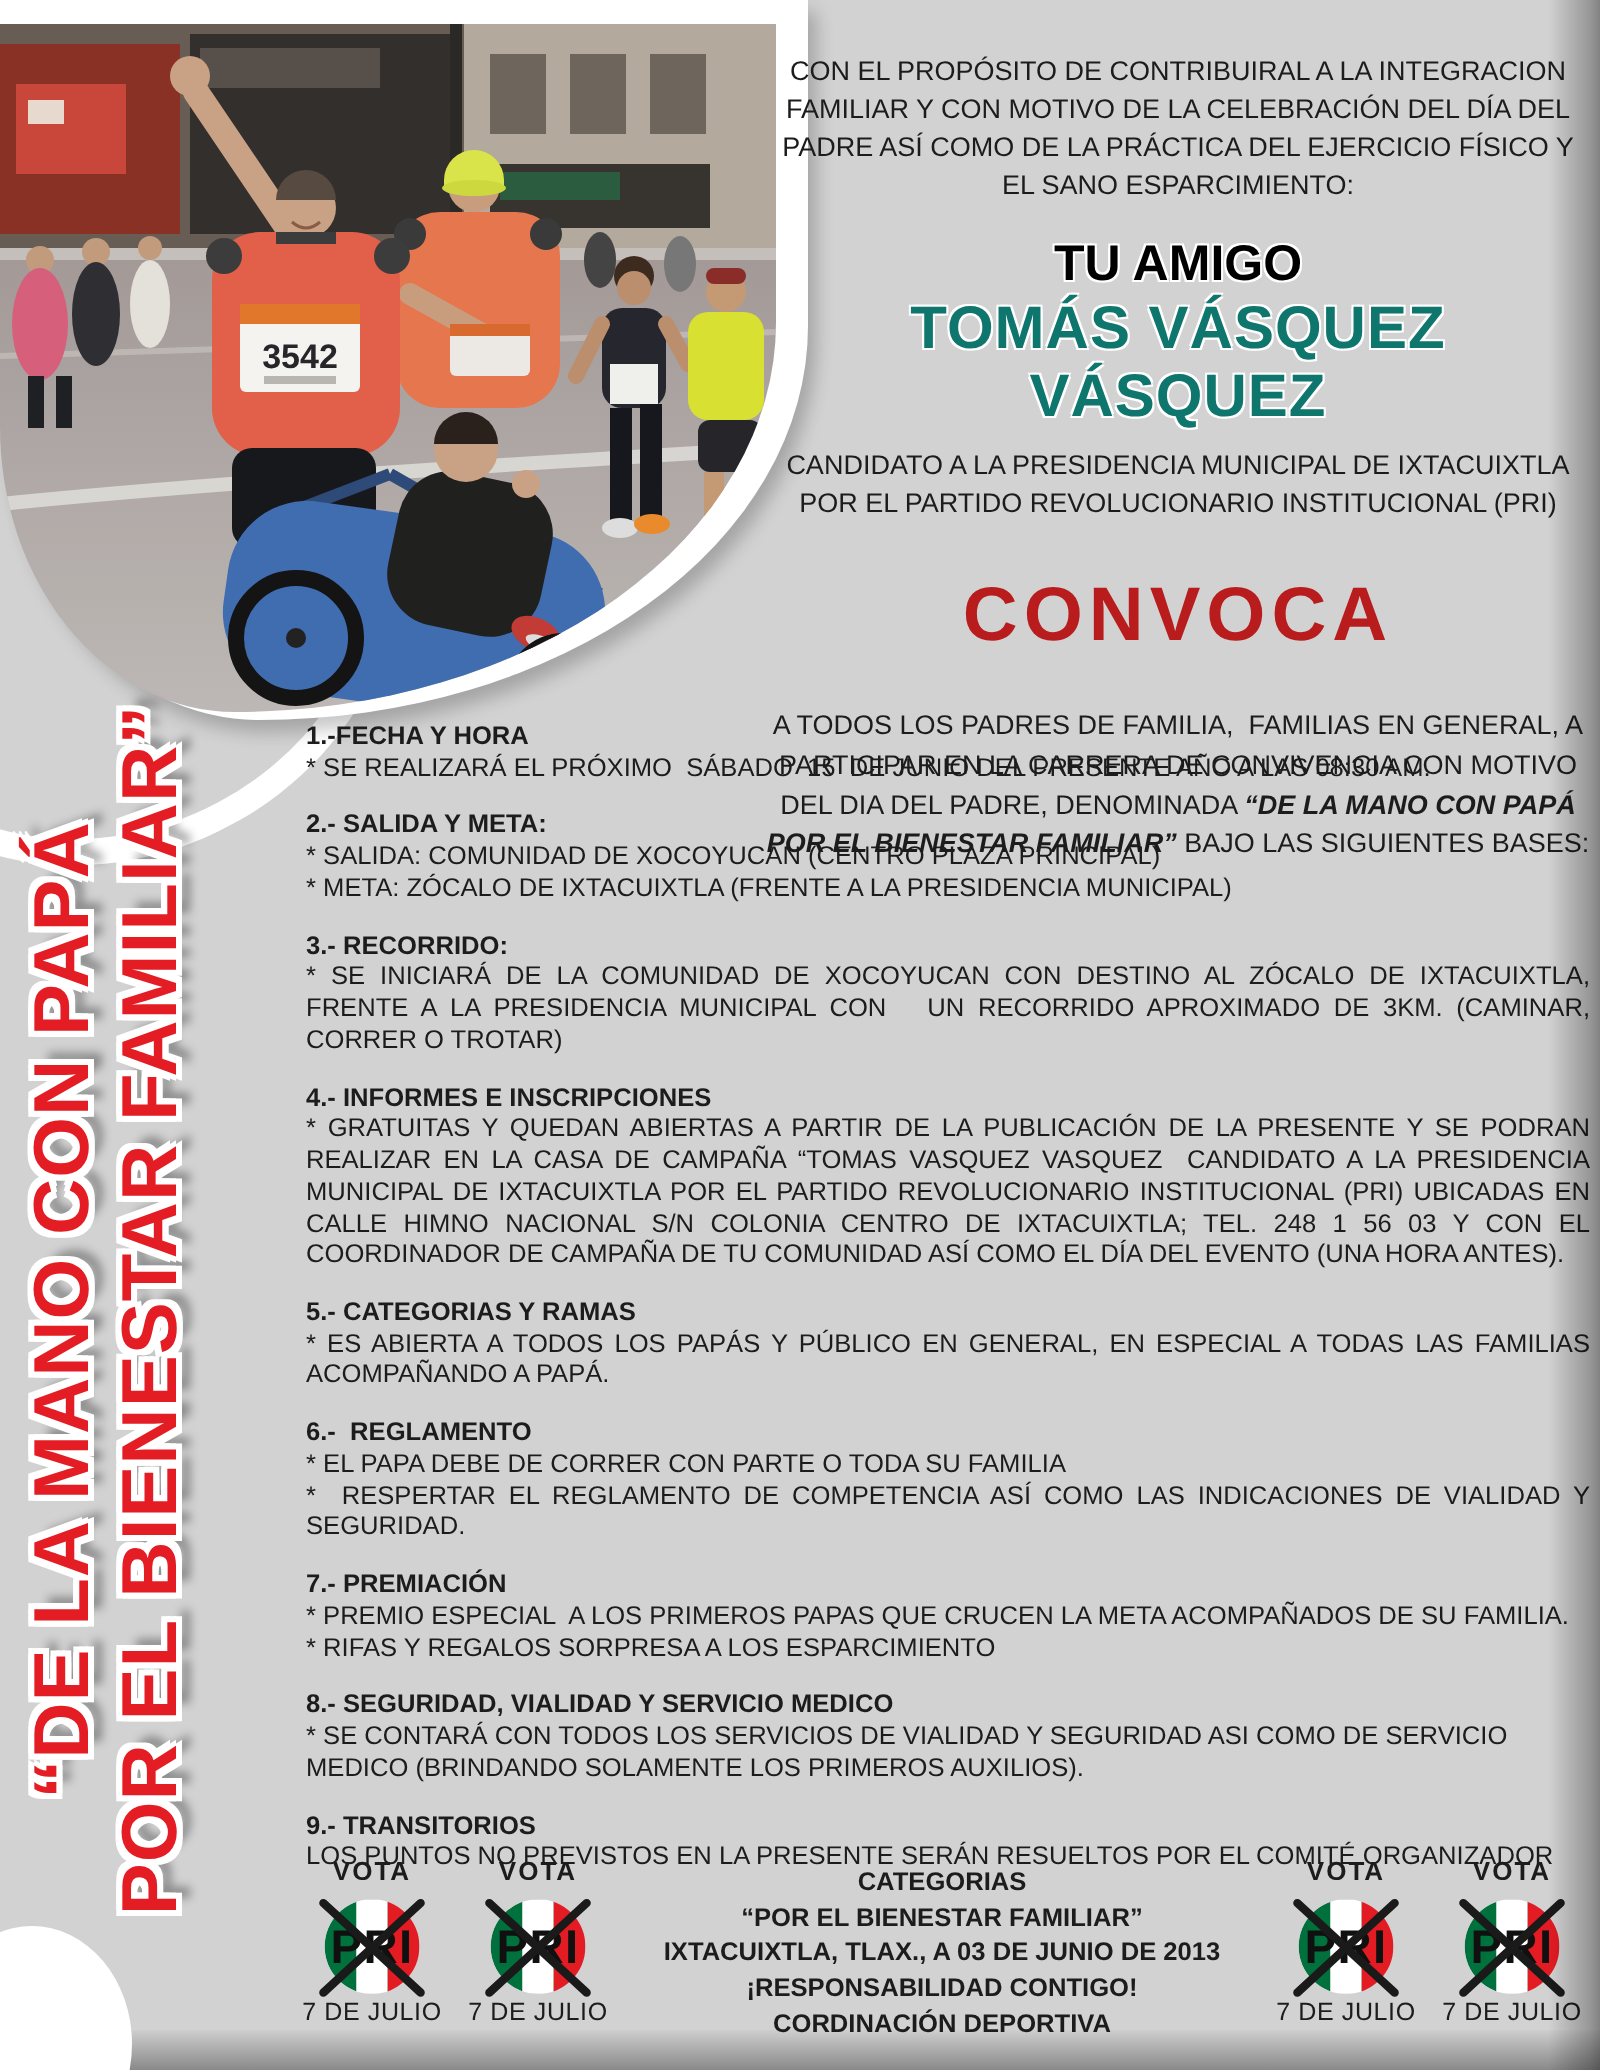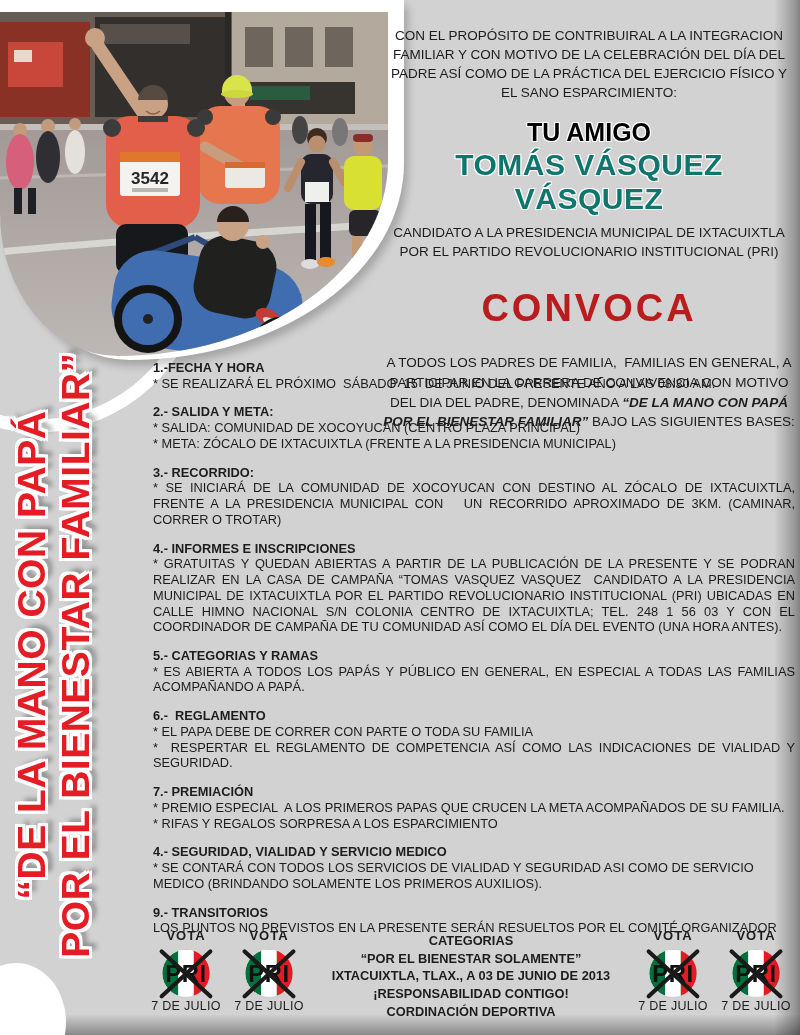--- a/index.html
+++ b/index.html
@@ -219,21 +219,21 @@
     <p class="sec-title">6.-  REGLAMENTO</p>
       <p class="sec-line just">* EL PAPA DEBE DE CORRER CON PARTE O TODA SU FAMILIA</p>
       <p class="sec-line just">*  RESPERTAR EL REGLAMENTO DE COMPETENCIA ASÍ COMO LAS INDICACIONES DE VIALIDAD Y SEGURIDAD.</p>
     </div>
     <div class="section">
     <p class="sec-title">7.- PREMIACIÓN</p>
   <p class="sec-line">* PREMIO ESPECIAL  A LOS PRIMEROS PAPAS QUE CRUCEN LA META ACOMPAÑADOS DE SU FAMILIA.</p>
       <p class="sec-line">* RIFAS Y REGALOS SORPRESA A LOS ESPARCIMIENTO</p>
     </div>
     <div class="section">
-    <p class="sec-title">4.- SEGURIDAD, VIALIDAD Y SERVICIO MEDICO</p>
+    <p class="sec-title">8.- SEGURIDAD, VIALIDAD Y SERVICIO MEDICO</p>
   <p class="sec-line">* SE CONTARÁ CON TODOS LOS SERVICIOS DE VIALIDAD Y SEGURIDAD ASI COMO DE SERVICIO MEDICO (BRINDANDO SOLAMENTE LOS PRIMEROS AUXILIOS).</p>
     </div>
     <div class="section">
     <p class="sec-title">9.- TRANSITORIOS</p>
   <p class="sec-line">LOS PUNTOS NO PREVISTOS EN LA PRESENTE SERÁN RESUELTOS POR EL COMITÉ ORGANIZADOR</p>
     </div>
   </div>
 
 <div class="footer">
   <div class="vota-pair">
@@ -257,21 +257,21 @@
       <rect x="62.3" y="15" width="24.7" height="74" fill="#e31b23"></rect>
       <circle cx="50" cy="52" r="49" fill="none" stroke="#d2d2d2" stroke-width="24"></circle>
       <text class="pri-text" x="50" y="65" text-anchor="middle" font-family="Liberation Sans, sans-serif" font-size="37" font-weight="700" letter-spacing="1" fill="#101010">PRI</text>
       <path d="M12 18 L88 88 M88 18 L12 88" stroke="#1a1a1a" stroke-width="6.5" stroke-linecap="round" fill="none"></path>
     </svg>
     <div class="julio-label">7 DE JULIO</div>
   </div>
     </div>
   <div class="attent">
     <p>CATEGORIAS</p>
-    <p>“POR EL BIENESTAR SOLAMENTE”</p>
+    <p>“POR EL BIENESTAR FAMILIAR”</p>
     <p>IXTACUIXTLA, TLAX., A 03 DE JUNIO DE 2013</p>
     <p>¡RESPONSABILIDAD CONTIGO!</p>
     <p>CORDINACIÓN DEPORTIVA</p>
   </div>
   <div class="vota-pair">
       <div class="vota-group">
     <div class="vota-label">VOTA</div>
     <svg class="pri-logo" viewBox="0 0 100 100" aria-hidden="true">
       <circle cx="50" cy="52" r="37" fill="#00713c"></circle>
       <rect x="37.7" y="15" width="24.6" height="74" fill="#ffffff"></rect>

